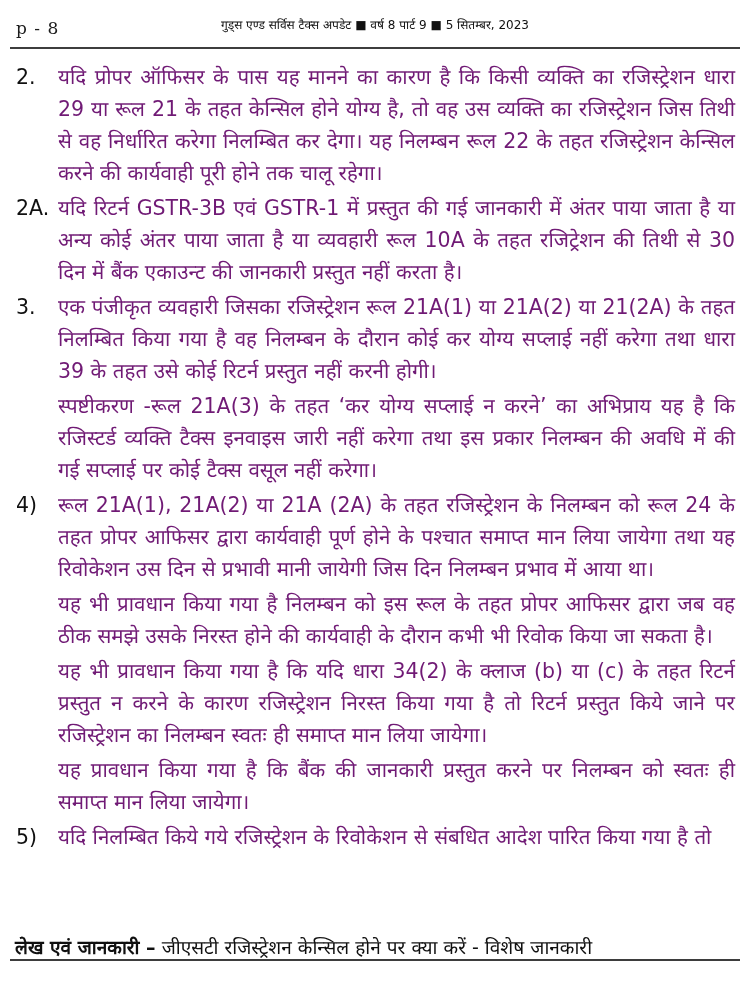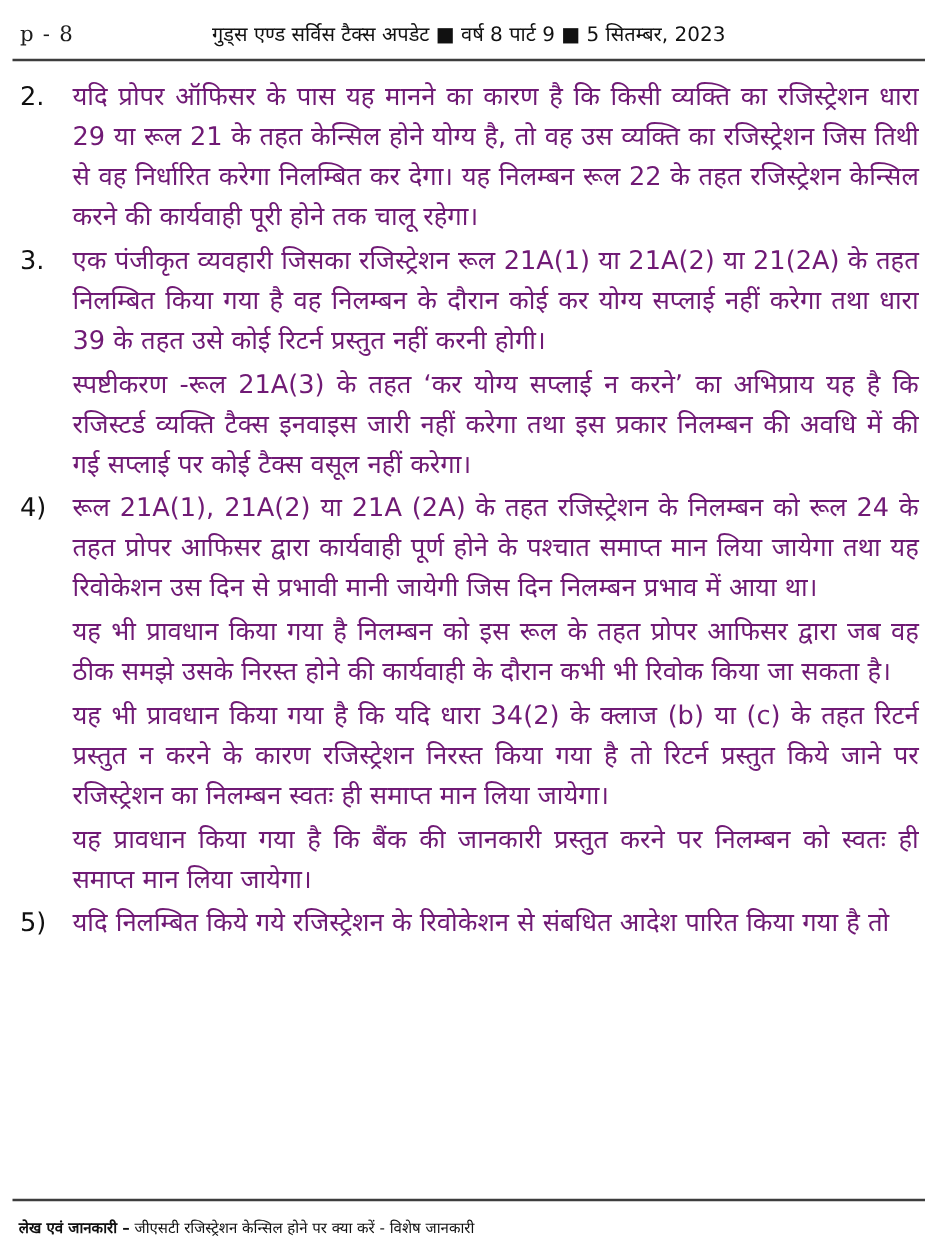--- a/index.html
+++ b/index.html
@@ -27,21 +27,21 @@
     position: absolute;
     left: 2px;
     top: 4px;
     font-family: "DejaVu Serif", "Liberation Serif", serif;
     font-size: 17px;
     color: #1c1c1c;
     letter-spacing: 1px;
   }
   .header-title {
     text-align: center;
-    font-size: 16px;
+    font-size: 12px;
     padding-top: 2px;
     color: #111;
     white-space: nowrap;
   }
   .rule {
     position: absolute;
     left: 10px;
     right: 10px;
     border-top: 2.5px solid #3d3d3d;
   }
@@ -68,24 +68,24 @@
     font-size: 20.5px;
     line-height: 32px;
     text-align: justify;
     color: #701a75;
   }
   .btext .lead {
     font-weight: normal;
   }
   .footer {
     position: absolute;
-    top: 973px;
+    top: 934px;
     left: 15px;
     right: 15px;
-    font-size: 12px;
+    font-size: 19px;
     color: #101010;
     white-space: nowrap;
   }
   .footer .flabel {
     font-weight: bold;
   }
 </style>
 </head>
 <body>
 
@@ -98,20 +98,24 @@
 
   <div class="rule rule-top"></div>
 
   <div class="content">
 
     <div class="block">
       <span class="marker">2.</span>
       <div class="btext">यदि प्रोपर ऑफिसर के पास यह मानने का कारण है कि किसी व्यक्ति का रजिस्ट्रेशन धारा 29 या रूल 21 के तहत केन्सिल होने योग्य है, तो वह उस व्यक्ति का रजिस्ट्रेशन जिस तिथी से वह निर्धारित करेगा निलम्बित कर देगा। यह निलम्बन रूल 22 के तहत रजिस्ट्रेशन केन्सिल करने की कार्यवाही पूरी होने तक चालू रहेगा।</div>
     </div>
 
+    <div class="block">
+      <span class="marker">2A.</span>
+      <div class="btext">यदि रिटर्न GSTR-3B एवं GSTR-1 में प्रस्तुत की गई जानकारी में अंतर पाया जाता है या अन्य कोई अंतर पाया जाता है या व्यवहारी रूल 10A के तहत रजिट्रेशन की तिथी से 30 दिन में बैंक एकाउन्ट की जानकारी प्रस्तुत नहीं करता है।</div>
+    </div>
 
     <div class="block">
       <span class="marker">3.</span>
       <div class="btext">एक पंजीकृत व्यवहारी जिसका रजिस्ट्रेशन रूल 21A(1) या 21A(2) या 21(2A) के तहत निलम्बित किया गया है वह निलम्बन के दौरान कोई कर योग्य सप्लाई नहीं करेगा तथा धारा 39 के तहत उसे कोई रिटर्न प्रस्तुत नहीं करनी होगी।</div>
     </div>
 
     <div class="block">
       <span class="marker"></span>
       <div class="btext"><span class="lead">स्पष्टीकरण</span><span> -रूल 21A(3) के तहत ‘कर योग्य सप्लाई न करने’ का अभिप्राय यह है कि रजिस्टर्ड व्यक्ति टैक्स इनवाइस जारी नहीं करेगा तथा इस प्रकार निलम्बन की अवधि में की गई सप्लाई पर कोई टैक्स वसूल नहीं करेगा।</span></div>
     </div>

